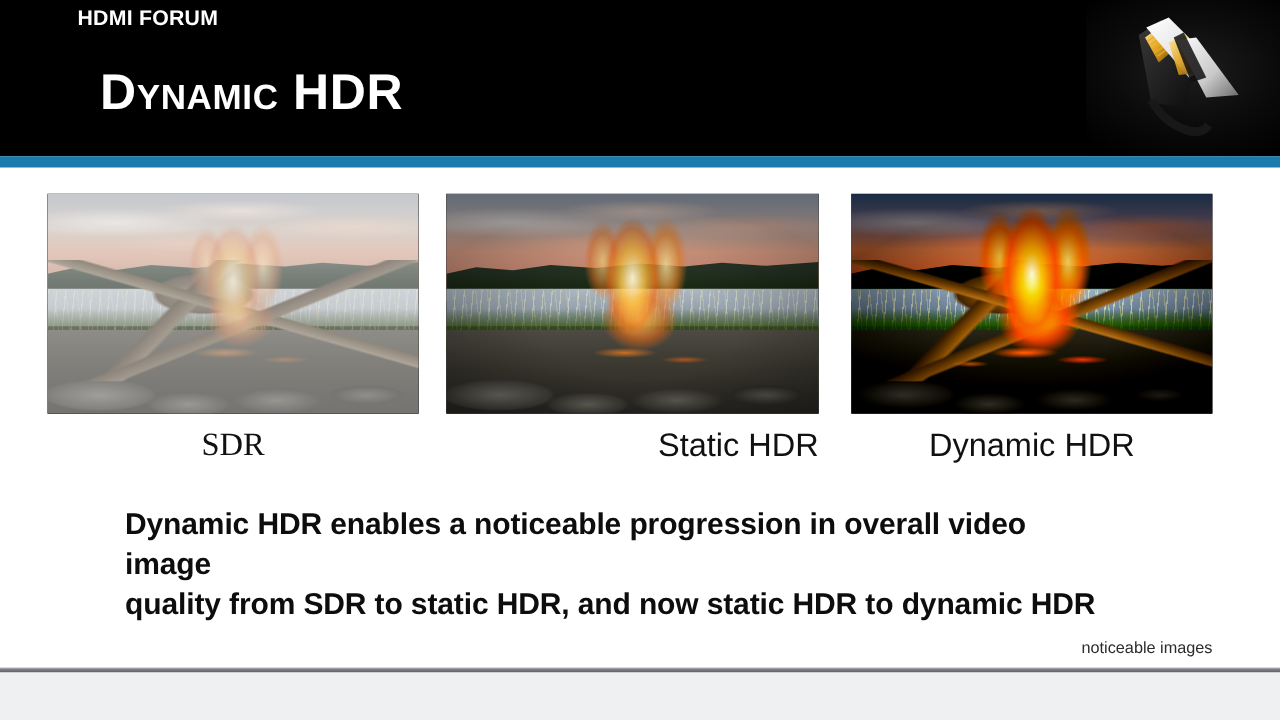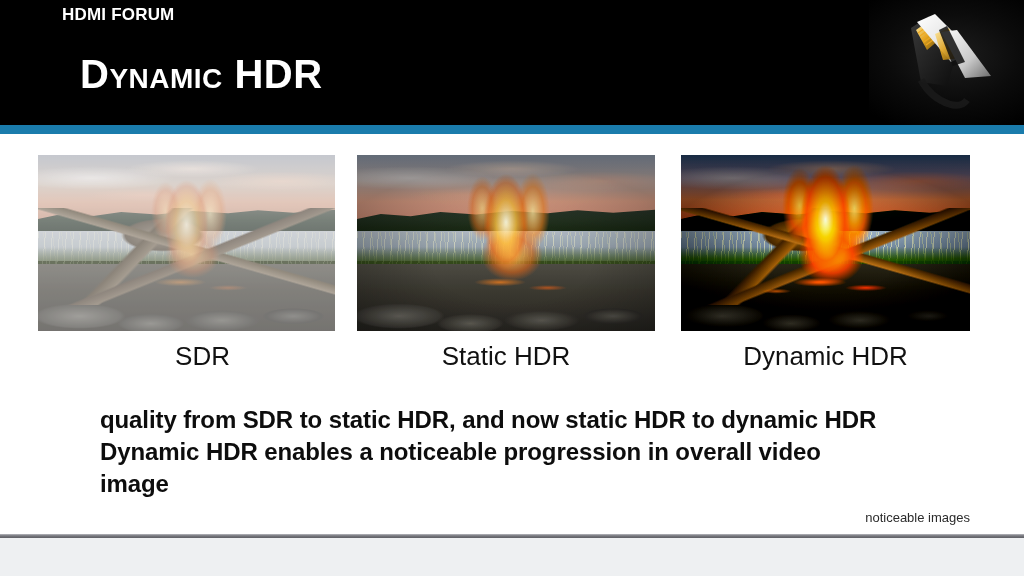--- a/index.html
+++ b/index.html
@@ -89,22 +89,22 @@
     background:radial-gradient(ellipse 65% 55% at 52% 62%, rgba(0,0,0,0) 40%, rgba(0,0,0,0.30) 100%);}
 
   
   .caption{
     position:absolute;top:341px;
     font-family:"Liberation Sans Narrow","Liberation Sans", sans-serif;
     font-size:26px;color:#111111;
     text-align:center;
     white-space:nowrap;
   }
-  .cap-1{left:54px;width:297px;}
-  .cap-2{left:357px;width:298px;}
+  .cap-1{left:38px;width:297px;font-family:Liberation Serif, serif;}
+  .cap-2{left:357px;width:298px;text-align:right;}
   .cap-3{left:681px;width:289px;}
 
   
   .body-text{
     position:absolute;left:100px;top:404px;width:790px;
     font-family:"Liberation Sans Narrow","Liberation Sans", sans-serif;
     font-size:24px;
     font-weight:bold;
     color:#0d0d0d;
     line-height:1.33;
@@ -302,22 +302,22 @@
         radial-gradient(ellipse 7% 6% at 33% 70%, rgba(255,140,24,0.62), transparent 74%);"></div>
     <div class="deepen" style="background:radial-gradient(ellipse 62% 52% at 52% 60%, rgba(0,0,0,0) 34%, rgba(0,0,0,0.48) 100%);"></div>
   </div>
 </div>
 
 <div class="caption cap-1">SDR</div>
 <div class="caption cap-2">Static HDR</div>
 <div class="caption cap-3">Dynamic HDR</div>
 
 <div class="body-text">
+  <div>Dynamic HDR enables a noticeable progression in overall video image</div>
   <div>quality from SDR to static HDR, and now static HDR to dynamic HDR</div>
-  <div>Dynamic HDR enables a noticeable progression in overall video image</div>
 </div>
 
 <div class="sim-note">noticeable images</div>
 
 <div class="footer-rule"></div>
 <div class="footer">
   
   
 </div>
 

